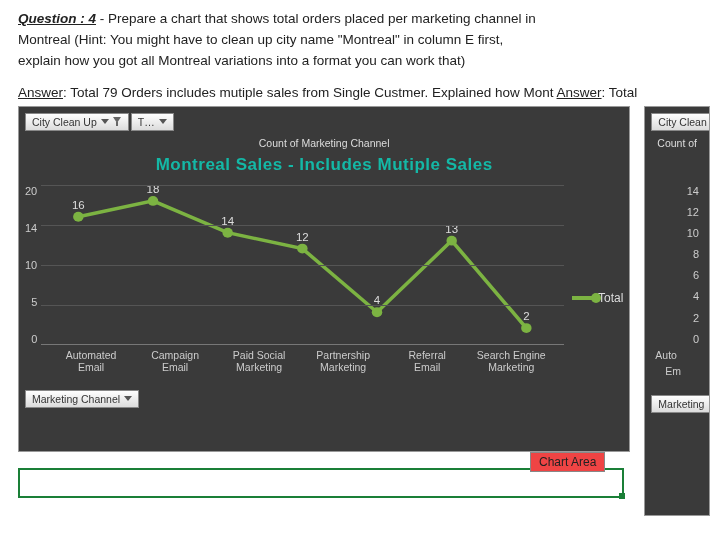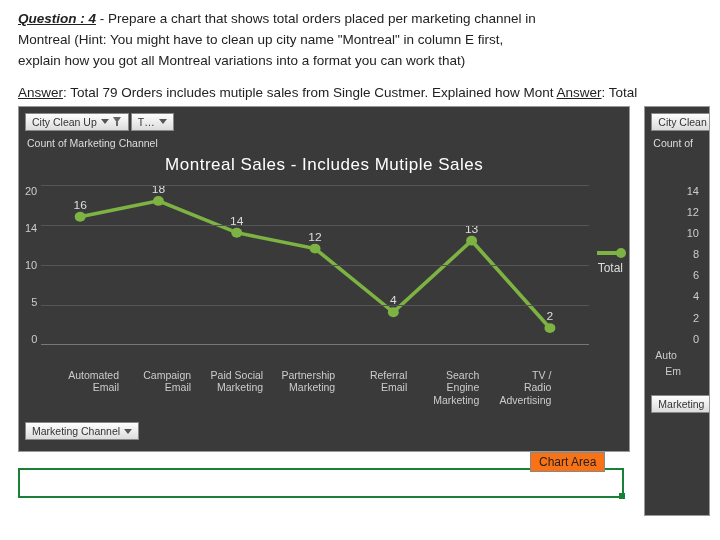--- a/index.html
+++ b/index.html
@@ -53,65 +53,65 @@
     content:""; position:absolute; left:0; top:0;
     border-left:4.5px solid transparent;
     border-right:4.5px solid transparent;
     border-top:6px solid #666;
   }
   .funnel::after {
     content:""; position:absolute; left:3.5px; top:5px;
     width:2px; height:4px; background:#666;
   }
   .count-label {
-    color: #ddd; font-size: 10.5px; margin: 6px 2px 2px 2px; white-space: nowrap;
+    color: #ddd; font-size: 10.5px; margin: 6px 2px 2px 2px; white-space: nowrap; text-align: center;
   }
   .chart-title {
-    color: #ffffff; font-size: 17px; font-weight: 400; text-align: center;
+    color: #14b8a6; font-size: 17px; font-weight: 700; text-align: center;
     margin: 6px 0 6px 0; letter-spacing: .5px;
   }
   .plot-wrap { display: flex; }
   .y-axis {
     display: flex; flex-direction: column; justify-content: space-between;
     align-items: flex-end;
     color: #ccc; font-size: 11px; padding-right: 4px;
     height: 160px; margin-top: 4px;
   }
   .plot {
     position: relative; flex: 1; height: 160px; margin-top: 4px;
     border-bottom: 1px solid #777;
   }
   .plot .grid { position:absolute; left:0; right:0; height:1px; background:#555; }
   .plot svg { position:absolute; left:0; top:0; width:100%; height:100%; overflow:visible; }
   .pt-label { fill:#ddd; font-size:11px; text-anchor:middle; }
   .legend {
-    display:flex; align-items:center; gap:6px;
-    color:#ddd; font-size:12px; margin-left:8px; margin-top:70px;flex-direction:column;
+    display:flex; align-items:center; 
+    color:#ddd; font-size:12px; margin-left:8px; margin-top:70px;
   }
   .legend-swatch { width:26px; height:4px; background:#7cb342; position:relative; }
   .legend-swatch::after {
     content:""; position:absolute; right:-3px; top:-3px;
     width:10px; height:10px; border-radius:50%; background:#7cb342;
   }
   .x-axis {
     display:flex; color:#ccc; font-size:10.5px; margin-left:24px; margin-right:70px;
   }
-  .x-tick { flex:1; text-align:right; padding:4px 2px 0 2px; line-height:1.2;margin-top:20px; }
+  .x-tick { flex:1; text-align:center; padding:4px 2px 0 2px; line-height:1.2; }
   .bottom-btn { margin-top:16px; }
   
   .y-axis-side {
     display:flex; flex-direction:column; justify-content:space-between;
     align-items:flex-end; color:#ccc; font-size:11px; padding-right:4px;
     height:160px; margin-top:4px;
   }
   .side-x { color:#ccc; font-size:10.5px; margin-top:4px; white-space:nowrap; padding-left:4px; overflow:hidden; }
   
   .chart-area-tip {
     position:absolute; left:530px; top:452px;
-    background:#f97316; border:1px solid #888; padding:2px 8px; font-size:12px;
+    background:#ef4444; border:1px solid #888; padding:2px 8px; font-size:12px;
     z-index:5;
   }
   .cell-sel {
     position:absolute; left:18px; top:468px; width:606px; height:30px;
     border:2px solid #1a7f37; background:#fff;
   }
   .cell-sel::after {
     content:""; position:absolute; right:-3px; bottom:-3px;
     width:6px; height:6px; background:#1a7f37;
   }
@@ -184,21 +184,20 @@
         </div>
       </div>
 
       <div class="x-axis" id="x-axis-main">
           <div class="x-tick">Automated<br>Email</div>
           <div class="x-tick">Campaign<br>Email</div>
           <div class="x-tick">Paid Social<br>Marketing</div>
           <div class="x-tick">Partnership<br>Marketing</div>
           <div class="x-tick">Referral<br>Email</div>
           <div class="x-tick">Search Engine<br>Marketing</div>
-          <div class="x-tick">TV /<br>Radio Advertising</div>
         </div>
 
       <div class="btn-row bottom-btn">
         <div class="pv-btn">
           <span>Marketing Channel</span>
           <span class="dd-caret"></span>
         </div>
       </div>
     </div>
 

